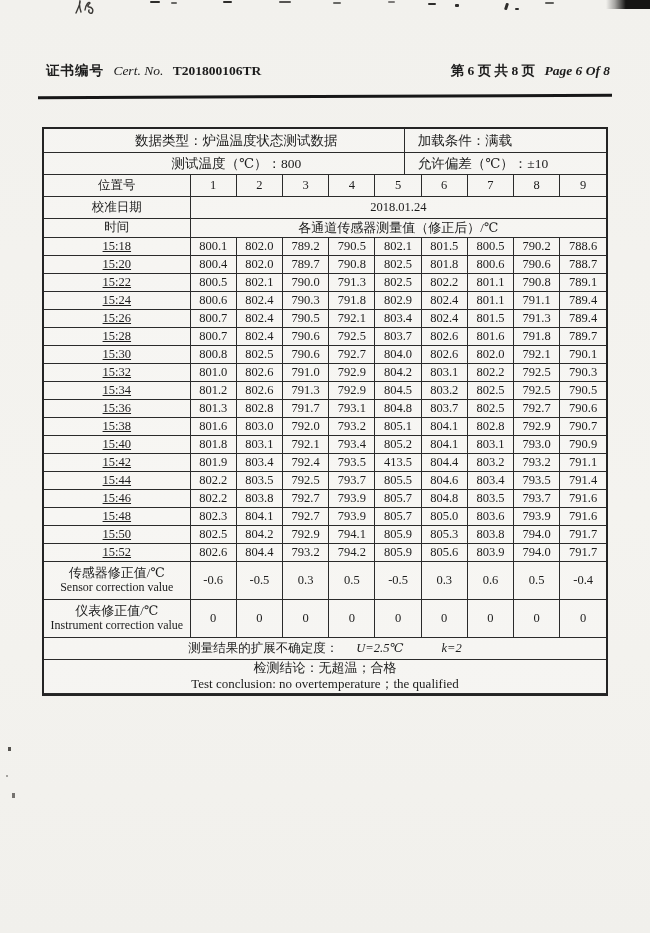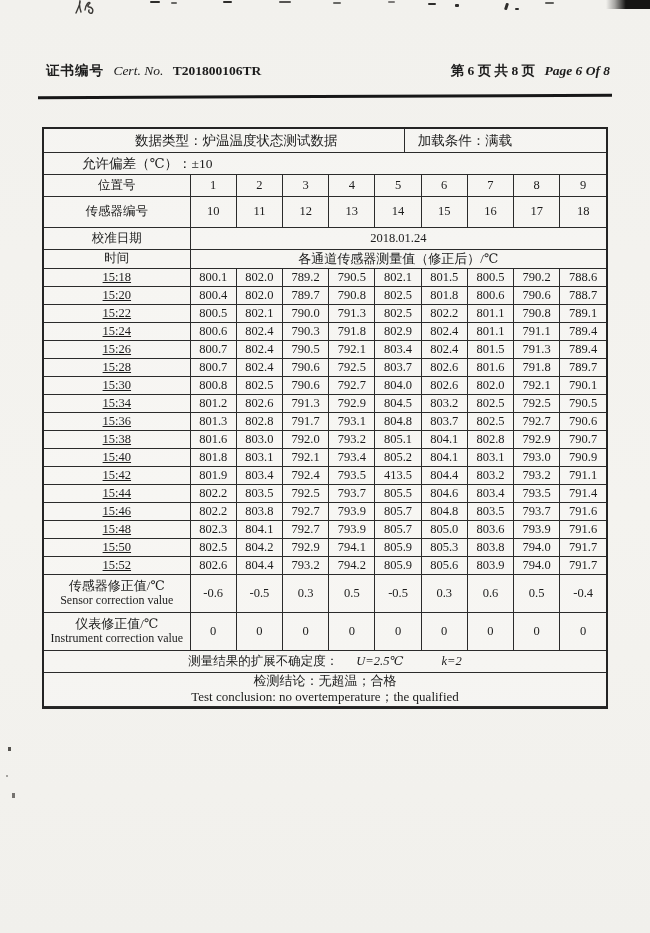--- a/index.html
+++ b/index.html
@@ -94,20 +94,21 @@
   </div>
   <div class="rule"></div>
 
   <div class="doc-table">
 
     <div class="trow r1">
       <div class="cell-l">数据类型：炉温温度状态测试数据</div>
       <div class="cell-r">加载条件：满载</div>
     </div>
     <div class="trow r2">
+      <div class="cell-l">测试温度（℃）：800</div>
       <div class="cell-r">允许偏差（℃）：±10</div>
     </div>
 
     <table class="grid">
       <colgroup>
         <col class="c-label">
         <col class="c-val">
           <col class="c-val">
           <col class="c-val">
           <col class="c-val">
@@ -123,32 +124,20 @@
         <td>1</td>
             <td>2</td>
             <td>3</td>
             <td>4</td>
             <td>5</td>
             <td>6</td>
             <td>7</td>
             <td>8</td>
             <td>9</td>
           </tr>
-        <tr class="h-sen" id="row-sensors">
-          <td class="lab">传感器编号</td>
-        <td>10</td>
-            <td>11</td>
-            <td>12</td>
-            <td>13</td>
-            <td>14</td>
-            <td>15</td>
-            <td>16</td>
-            <td>17</td>
-            <td>18</td>
-          </tr>
         <tr class="h-cal">
           <td class="lab">校准日期</td>
           <td colspan="9">2018.01.24</td>
         </tr>
         <tr class="h-time">
           <td class="lab">时间</td>
           <td colspan="9" style="font-size:13px;">各通道传感器测量值（修正后）/℃</td>
         </tr>
       </tbody>
       <tbody id="readings-body">
@@ -228,20 +217,32 @@
             <td class="time">15:30</td>
             <td>800.8</td>
             <td>802.5</td>
             <td>790.6</td>
             <td>792.7</td>
             <td>804.0</td>
             <td>802.6</td>
             <td>802.0</td>
             <td>792.1</td>
             <td>790.1</td>
+          </tr>
+          <tr class="h-read">
+            <td class="time">15:32</td>
+            <td>801.0</td>
+            <td>802.6</td>
+            <td>791.0</td>
+            <td>792.9</td>
+            <td>804.2</td>
+            <td>803.1</td>
+            <td>802.2</td>
+            <td>792.5</td>
+            <td>790.3</td>
           </tr>
           <tr class="h-read">
             <td class="time">15:34</td>
             <td>801.2</td>
             <td>802.6</td>
             <td>791.3</td>
             <td>792.9</td>
             <td>804.5</td>
             <td>803.2</td>
             <td>802.5</td>

